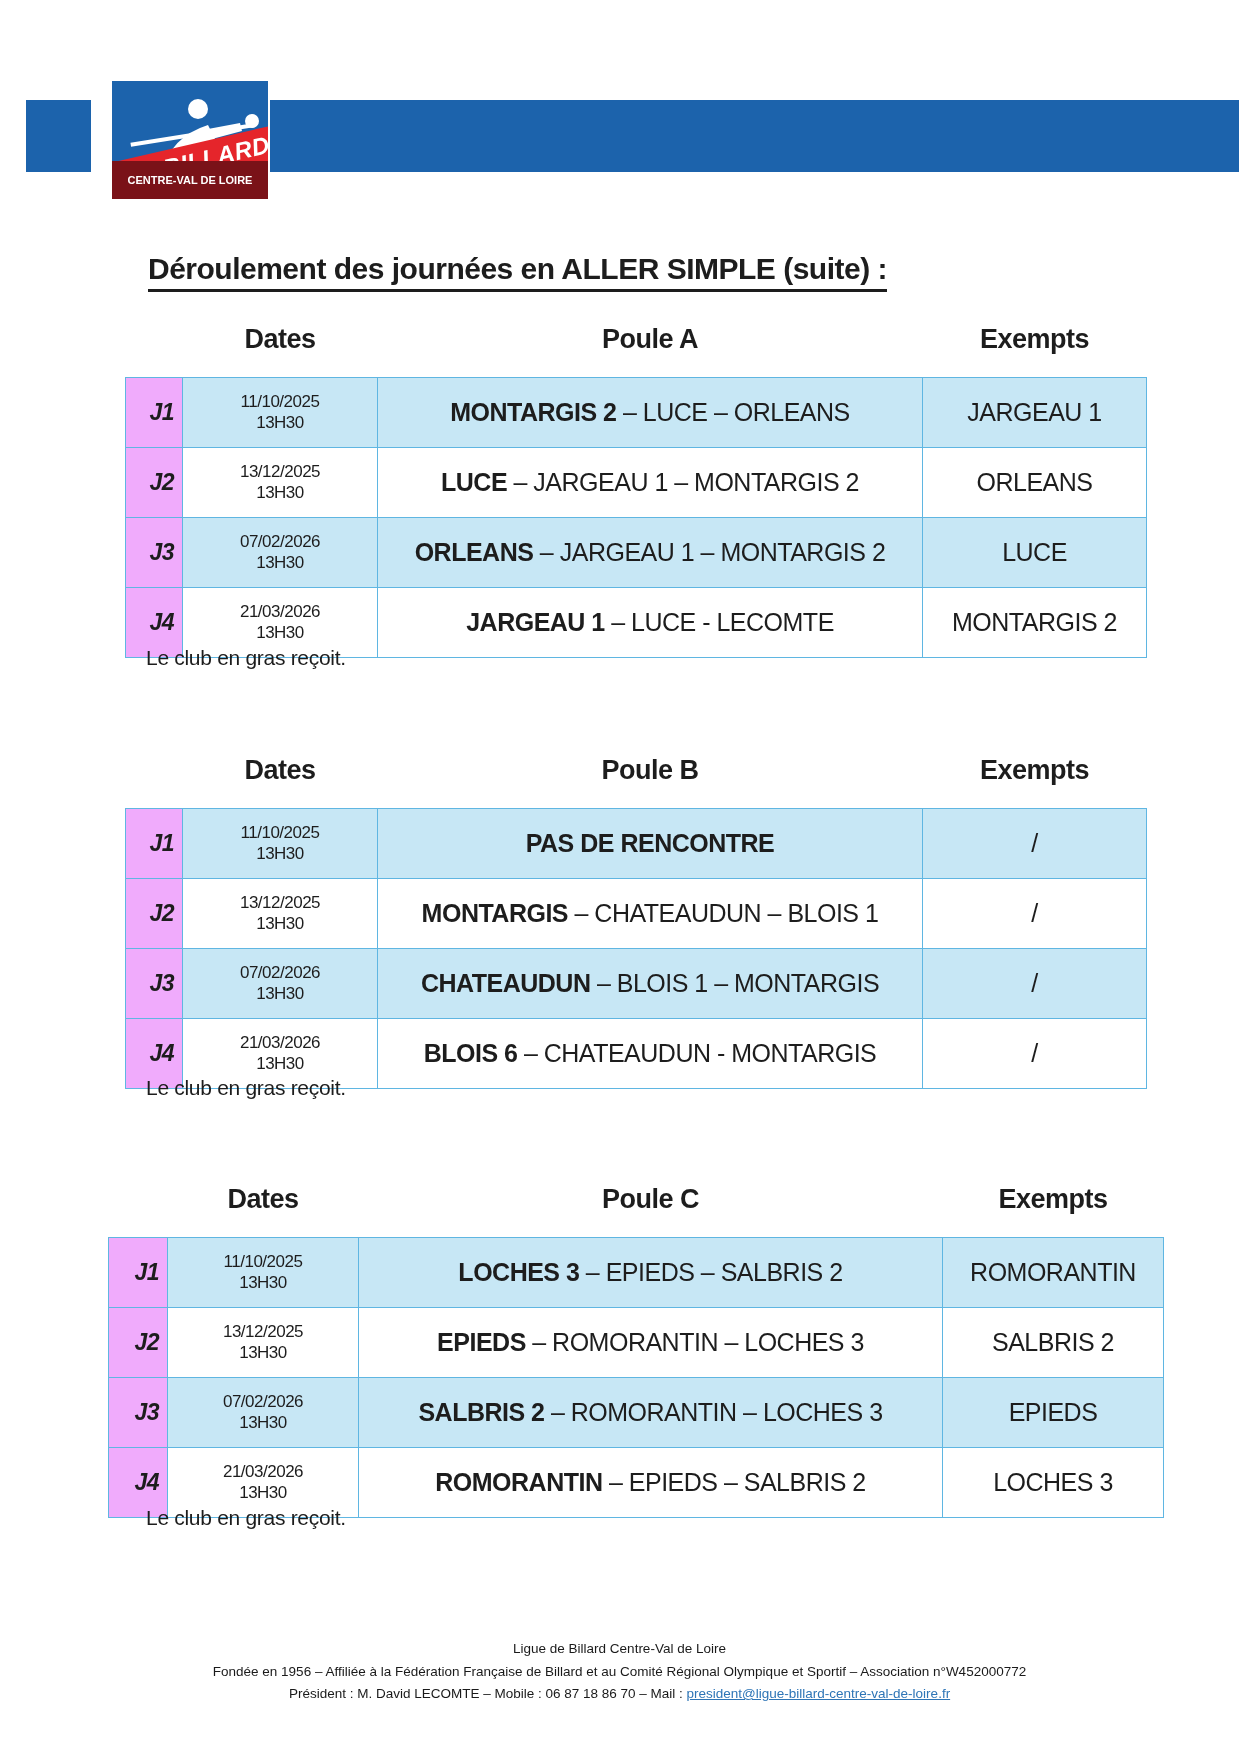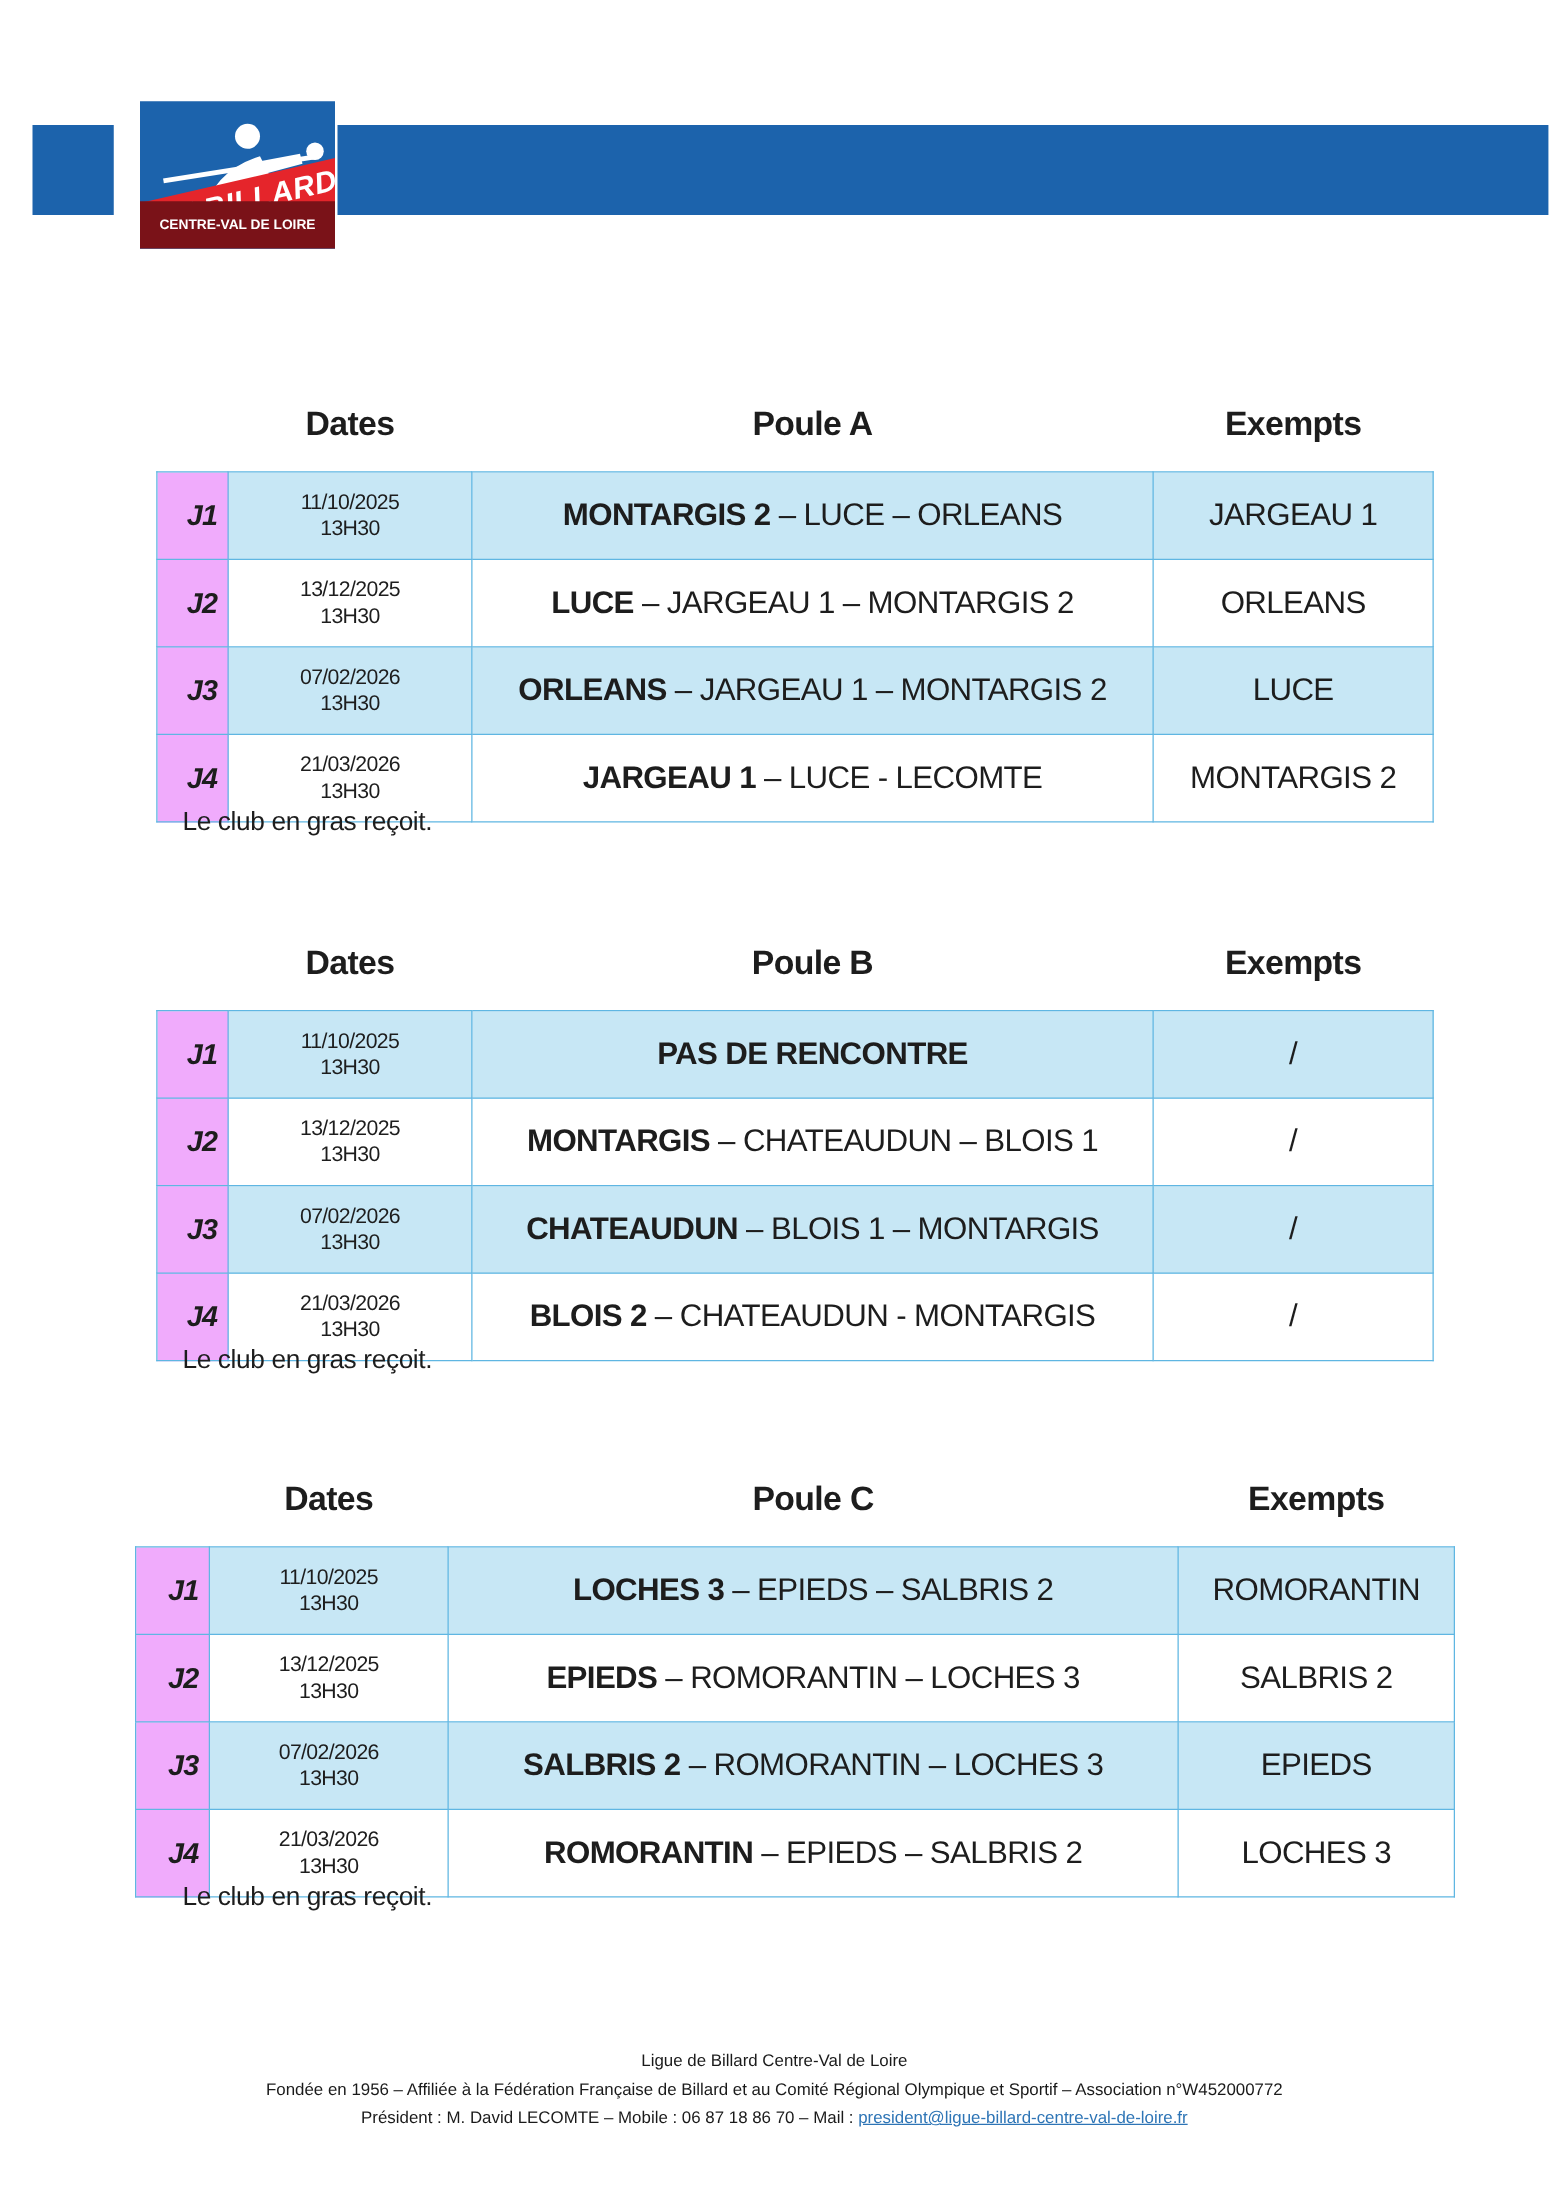--- a/index.html
+++ b/index.html
@@ -64,20 +64,21 @@
       <circle cx="140" cy="40" r="7" fill="#ffffff"></circle>
     </svg>
     <div class="logo-band">
       <span>FF BILLARD</span>
     </div>
     <div class="logo-strip">
       <span>CENTRE-VAL DE LOIRE</span>
     </div>
   </div>
 
+  <div class="title">Déroulement des journées en ALLER SIMPLE (suite) :</div>
 
   <table class="sched tblA">
     <colgroup>
         <col style="width:57px">
         <col style="width:195px">
         <col style="width:545px">
         <col style="width:224px">
       </colgroup>
     <thead>
       <tr>
@@ -170,21 +171,21 @@
           </td>
         <td class="fill"><span class="host">CHATEAUDUN</span><span> – BLOIS 1 – MONTARGIS</span></td>
         <td class="fill">/</td>
       </tr>
       <tr>
         <td class="jcell">J4</td>
         <td class="datecell">
             <div>21/03/2026</div>
             <div>13H30</div>
           </td>
-        <td><span class="host">BLOIS 2</span><span> – CHATEAUDUN - MONTARGIS</span></td>
+        <td><span class="host">BLOIS 6</span><span> – CHATEAUDUN - MONTARGIS</span></td>
         <td>/</td>
       </tr>
     </tbody>
   </table>
   <div class="note noteB">Le club en gras reçoit.</div>
 
   <table class="sched tblC">
     <colgroup>
         <col style="width:59px">
         <col style="width:191px">

